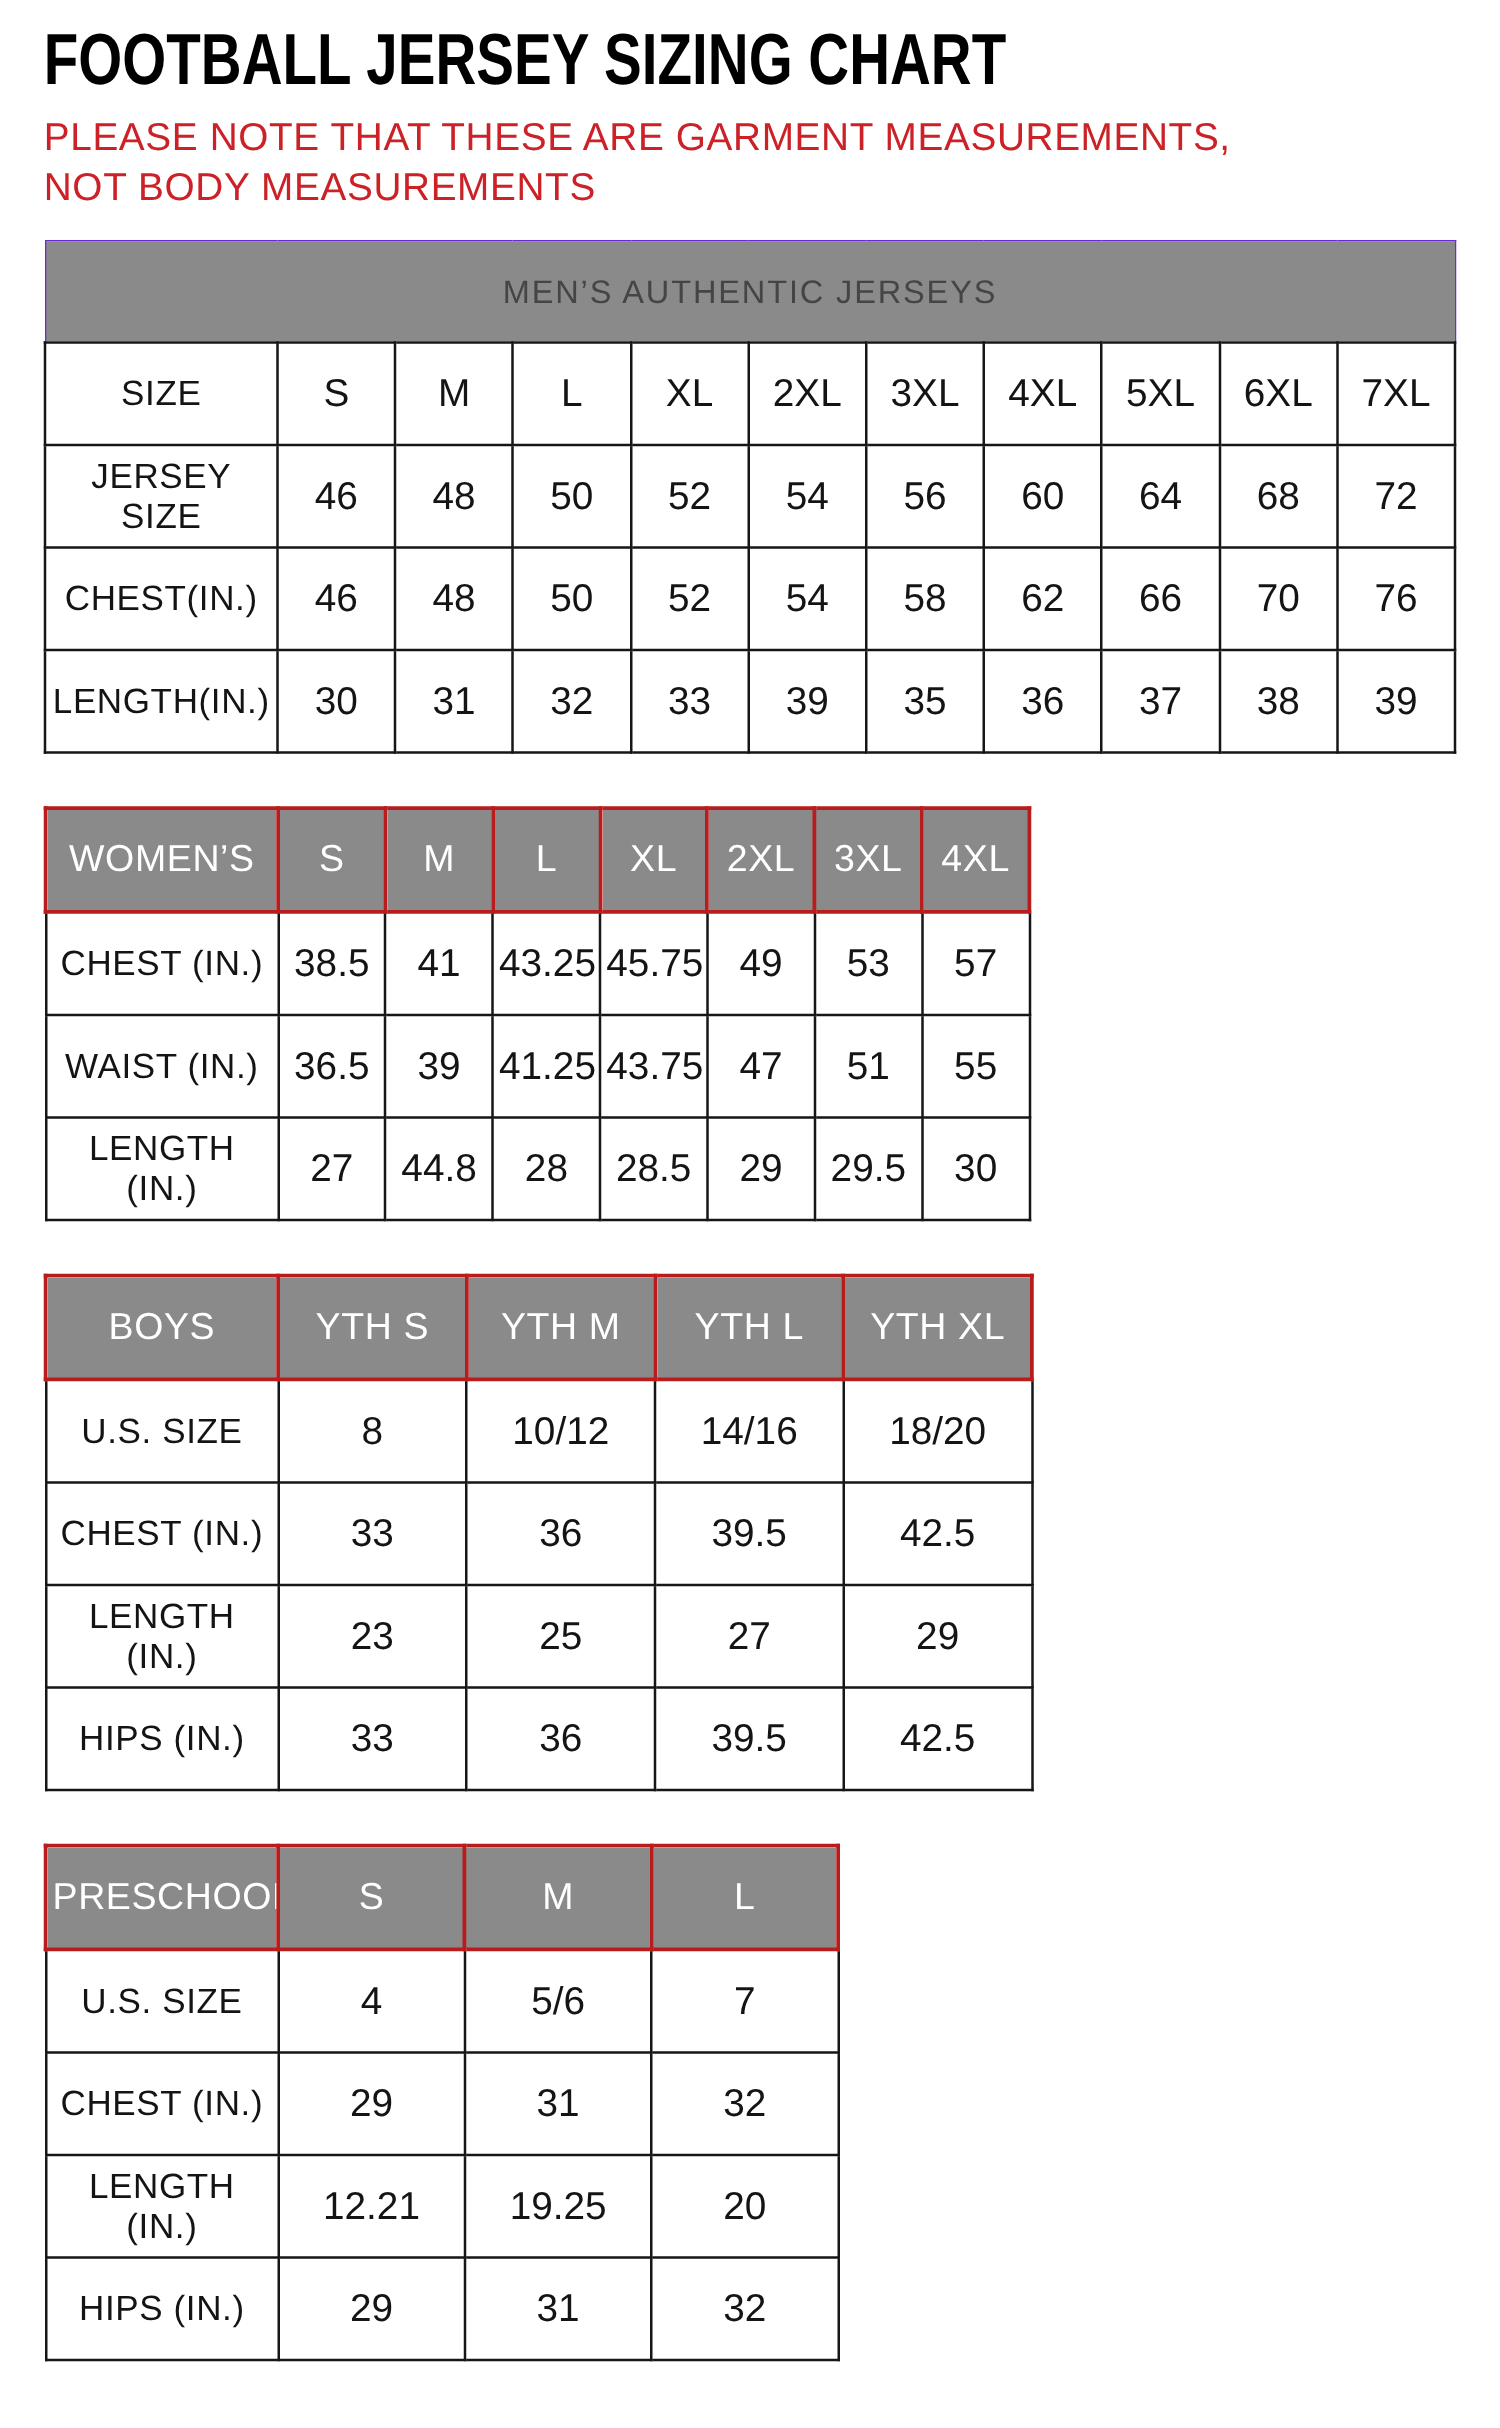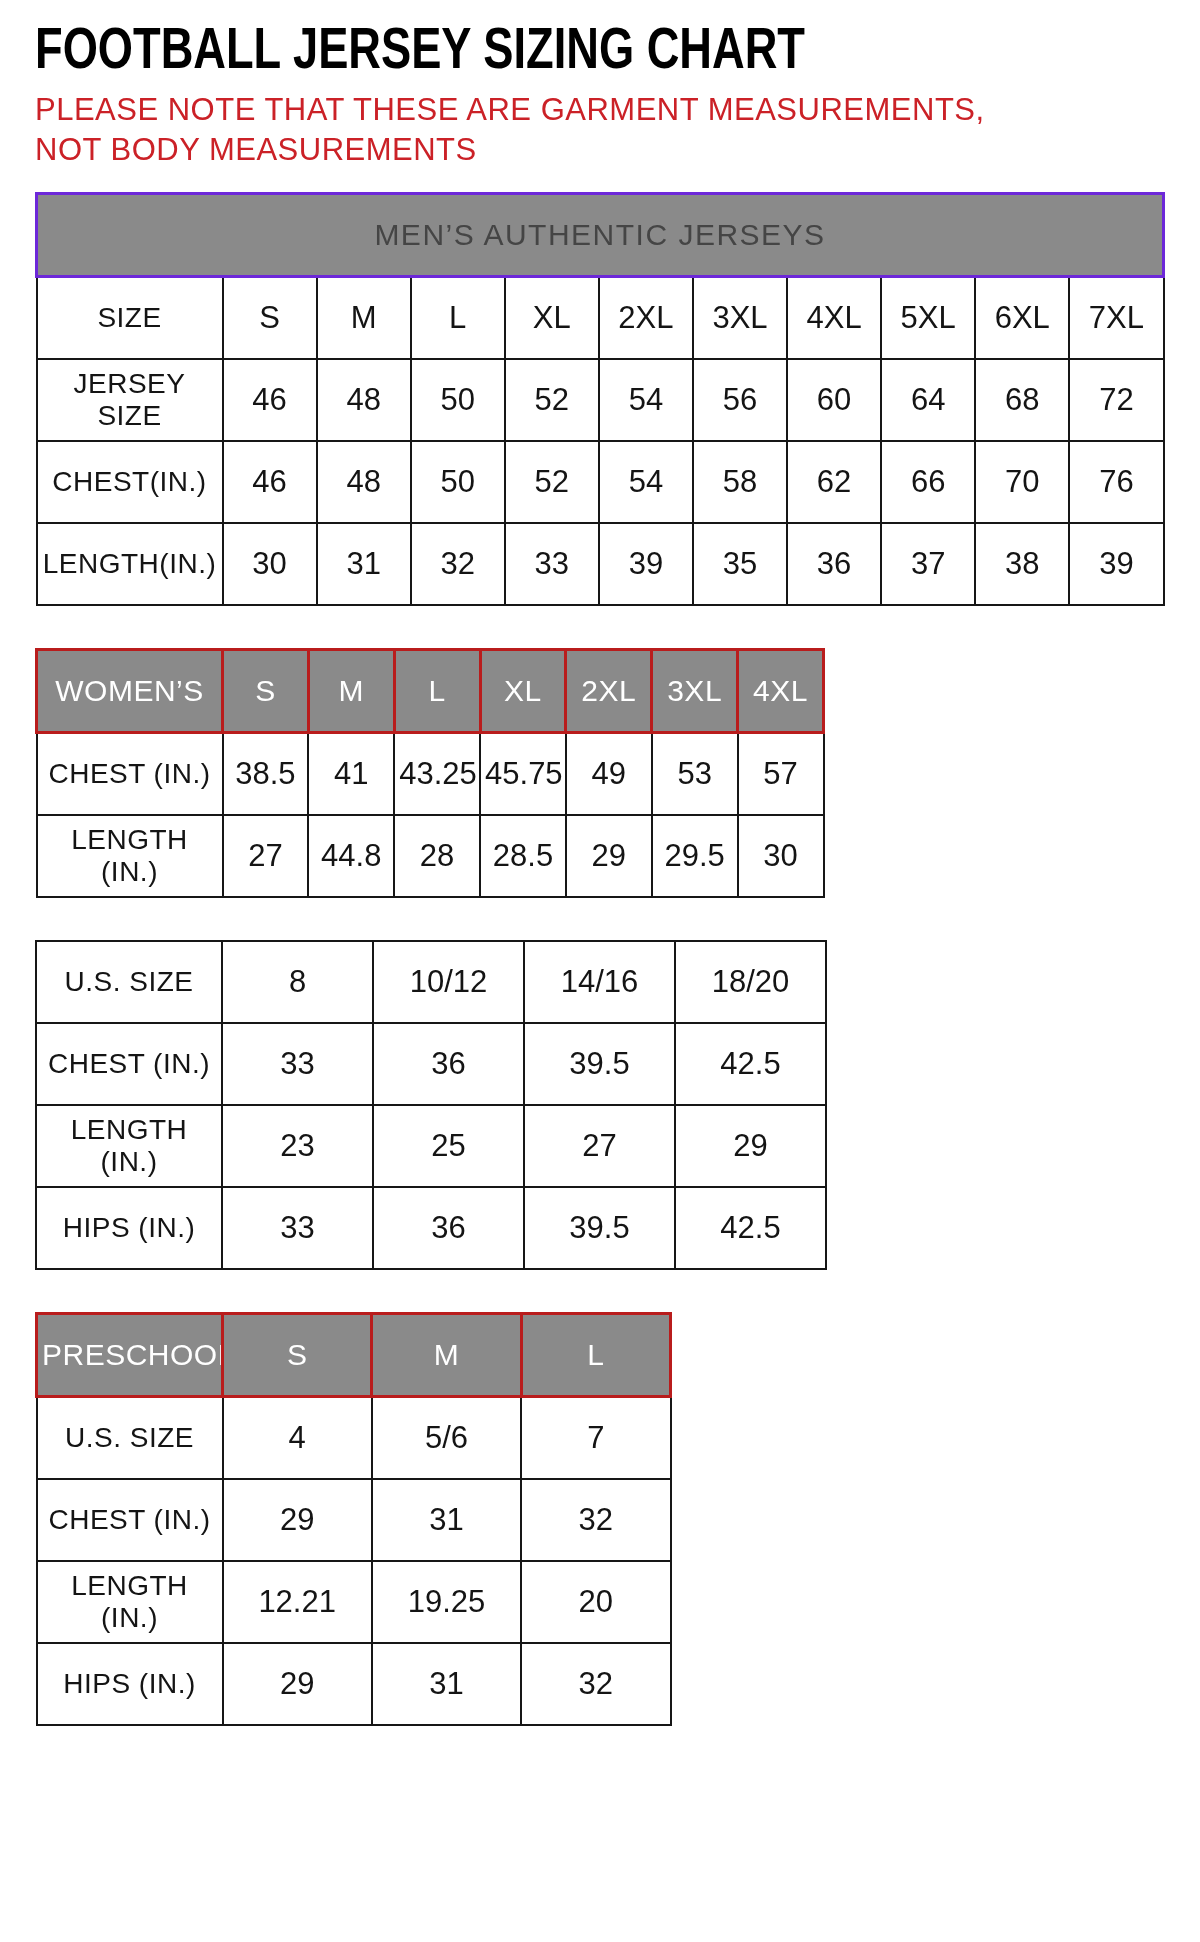--- a/index.html
+++ b/index.html
@@ -53,22 +53,22 @@
     vertical-align:middle;
     height:76px;
     font-size:30px;
     color:#141414;
     padding:2px 4px;
     overflow:hidden;
   }
   .tbl td.band-cell{
     background:var(--grey);
     color:#454545;
-    border:3px solid #6d28d9;
-    font-size:30px;
+    border:1px solid #6d28d9;
+    font-size:26px;
     letter-spacing:1.5px;
   }
   .tbl td.head-cell{
     background:var(--grey);
     color:#ffffff;
     border:3px solid #b91c1c;
     font-size:30px;
     letter-spacing:0.5px;
   }
   .tbl td.label-cell{
@@ -185,40 +185,57 @@
           <td class="label-cell">CHEST (IN.)</td>
           <td class="value-cell">38.5</td>
           <td class="value-cell">41</td>
           <td class="value-cell">43.25</td>
           <td class="value-cell">45.75</td>
           <td class="value-cell">49</td>
           <td class="value-cell">53</td>
           <td class="value-cell">57</td>
         </tr>
         <tr class="body-row">
+          <td class="label-cell">WAIST (IN.)</td>
+          <td class="value-cell">36.5</td>
+          <td class="value-cell">39</td>
+          <td class="value-cell">41.25</td>
+          <td class="value-cell">43.75</td>
+          <td class="value-cell">47</td>
+          <td class="value-cell">51</td>
+          <td class="value-cell">55</td>
+        </tr>
+        <tr class="body-row">
           <td class="label-cell">LENGTH (IN.)</td>
           <td class="value-cell">27</td>
           <td class="value-cell">44.8</td>
           <td class="value-cell">28</td>
           <td class="value-cell">28.5</td>
           <td class="value-cell">29</td>
           <td class="value-cell">29.5</td>
           <td class="value-cell">30</td>
         </tr>
       </tbody>
     </table>
   <table id="tbl-boys" class="tbl">
       <colgroup>
         <col class="label-col">
         <col>
         <col>
         <col>
         <col>
       </colgroup>
       <tbody>
+        <tr class="head-row">
+          <td class="head-cell head-label">BOYS</td>
+          <td class="head-cell">YTH S</td>
+          <td class="head-cell">YTH M</td>
+          <td class="head-cell">YTH L</td>
+          <td class="head-cell">YTH XL</td>
+        </tr>
         <tr class="body-row">
           <td class="label-cell">U.S. SIZE</td>
           <td class="value-cell">8</td>
           <td class="value-cell">10/12</td>
           <td class="value-cell">14/16</td>
           <td class="value-cell">18/20</td>
         </tr>
         <tr class="body-row">
           <td class="label-cell">CHEST (IN.)</td>
           <td class="value-cell">33</td>

